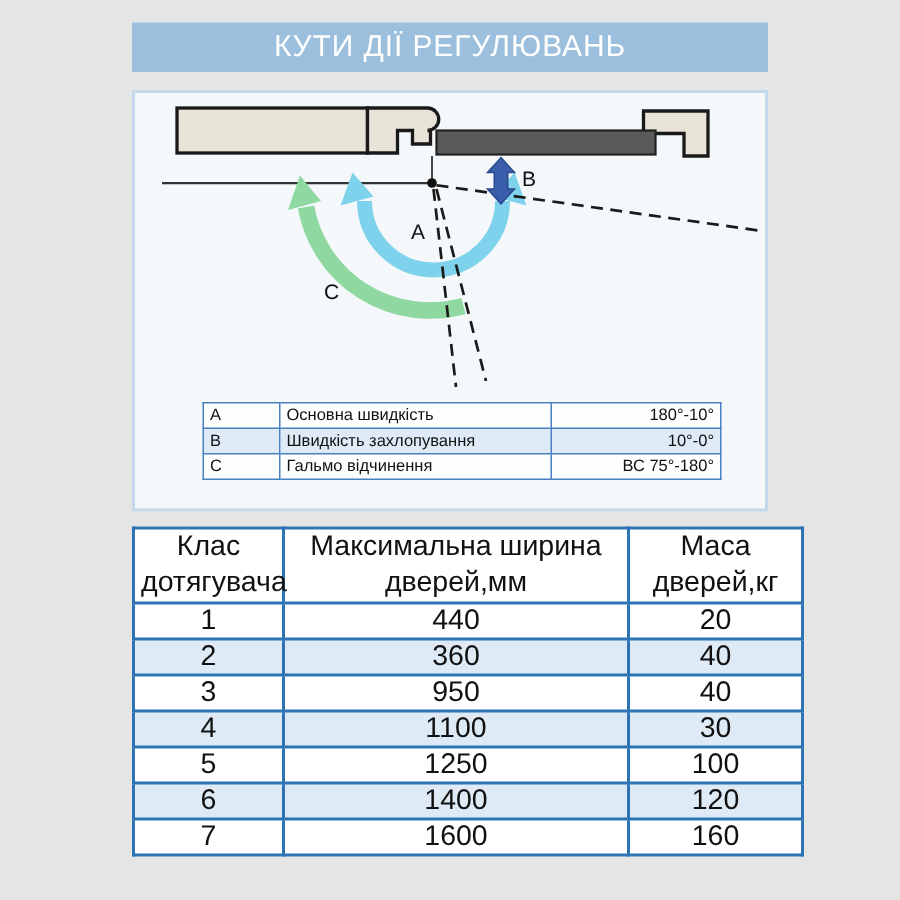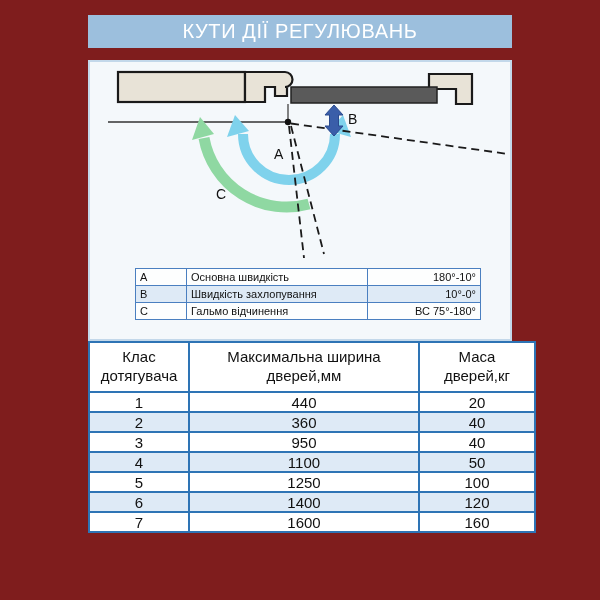--- a/index.html
+++ b/index.html
@@ -1,17 +1,17 @@
 <!DOCTYPE html>
 <html><head>
 <meta charset="utf-8">
 <style>
   html,body { margin:0; padding:0; background:#ffffff; }
   body { width:600px; height:600px; font-family:"Liberation Sans", sans-serif; color:#111; }
-  .page { position:relative; width:600px; height:600px; background:#7f1d1d; overflow:hidden; }
+  .page { position:relative; width:600px; height:600px; background:#e5e5e5; overflow:hidden; }
   .content { position:absolute; left:88px; top:15px; width:424px; }
 
   .title-bar {
     height:33px; background:#9cbfdd; color:#ffffff;
     display:flex; align-items:center; justify-content:center;
     font-size:20px; font-weight:400; letter-spacing:0.6px;
   }
   .title-bar.second { margin-top:12px; }
 
   .panel {
@@ -26,22 +26,22 @@
     font-size:11px; background:#fdfefe;
   }
   .legend-table td {
     border:1.5px solid #4a7fc0; height:16px; padding:0 4px;
     white-space:nowrap; overflow:hidden;
   }
   .legend-table tr.alt { background:#deeaf6; }
   .col-key { width:42px; } .col-label { width:172px; } .col-value { width:104px;text-align:right; }
 
   .class-table {
-    border-collapse:collapse; table-layout:fixed;
-    width:424px; font-size:15px; background:#fff;
+    margin-top:10px; border-collapse:collapse; table-layout:fixed;
+    width:424px; font-size:19px; background:#fff;
   }
   .class-table th, .class-table td {
     border:2px solid #2e74b5; text-align:center; vertical-align:middle;
     padding:0 4px; font-weight:400; color:#111;
   }
   .class-table thead th { height:48px; line-height:1.25; }
   .class-table tbody td { height:18px; }
   .class-table tbody tr:nth-child(even) { background:#deeaf6; }
   .cw1 { width:90px; } .cw2 { width:220px; } .cw3 { width:106px; }
 </style>
@@ -131,21 +131,21 @@
           <td>40</td>
         </tr>
         <tr>
           <td>3</td>
           <td>950</td>
           <td>40</td>
         </tr>
         <tr>
           <td>4</td>
           <td>1100</td>
-          <td>50</td>
+          <td>30</td>
         </tr>
         <tr>
           <td>5</td>
           <td>1250</td>
           <td>100</td>
         </tr>
         <tr>
           <td>6</td>
           <td>1400</td>
           <td>120</td>

